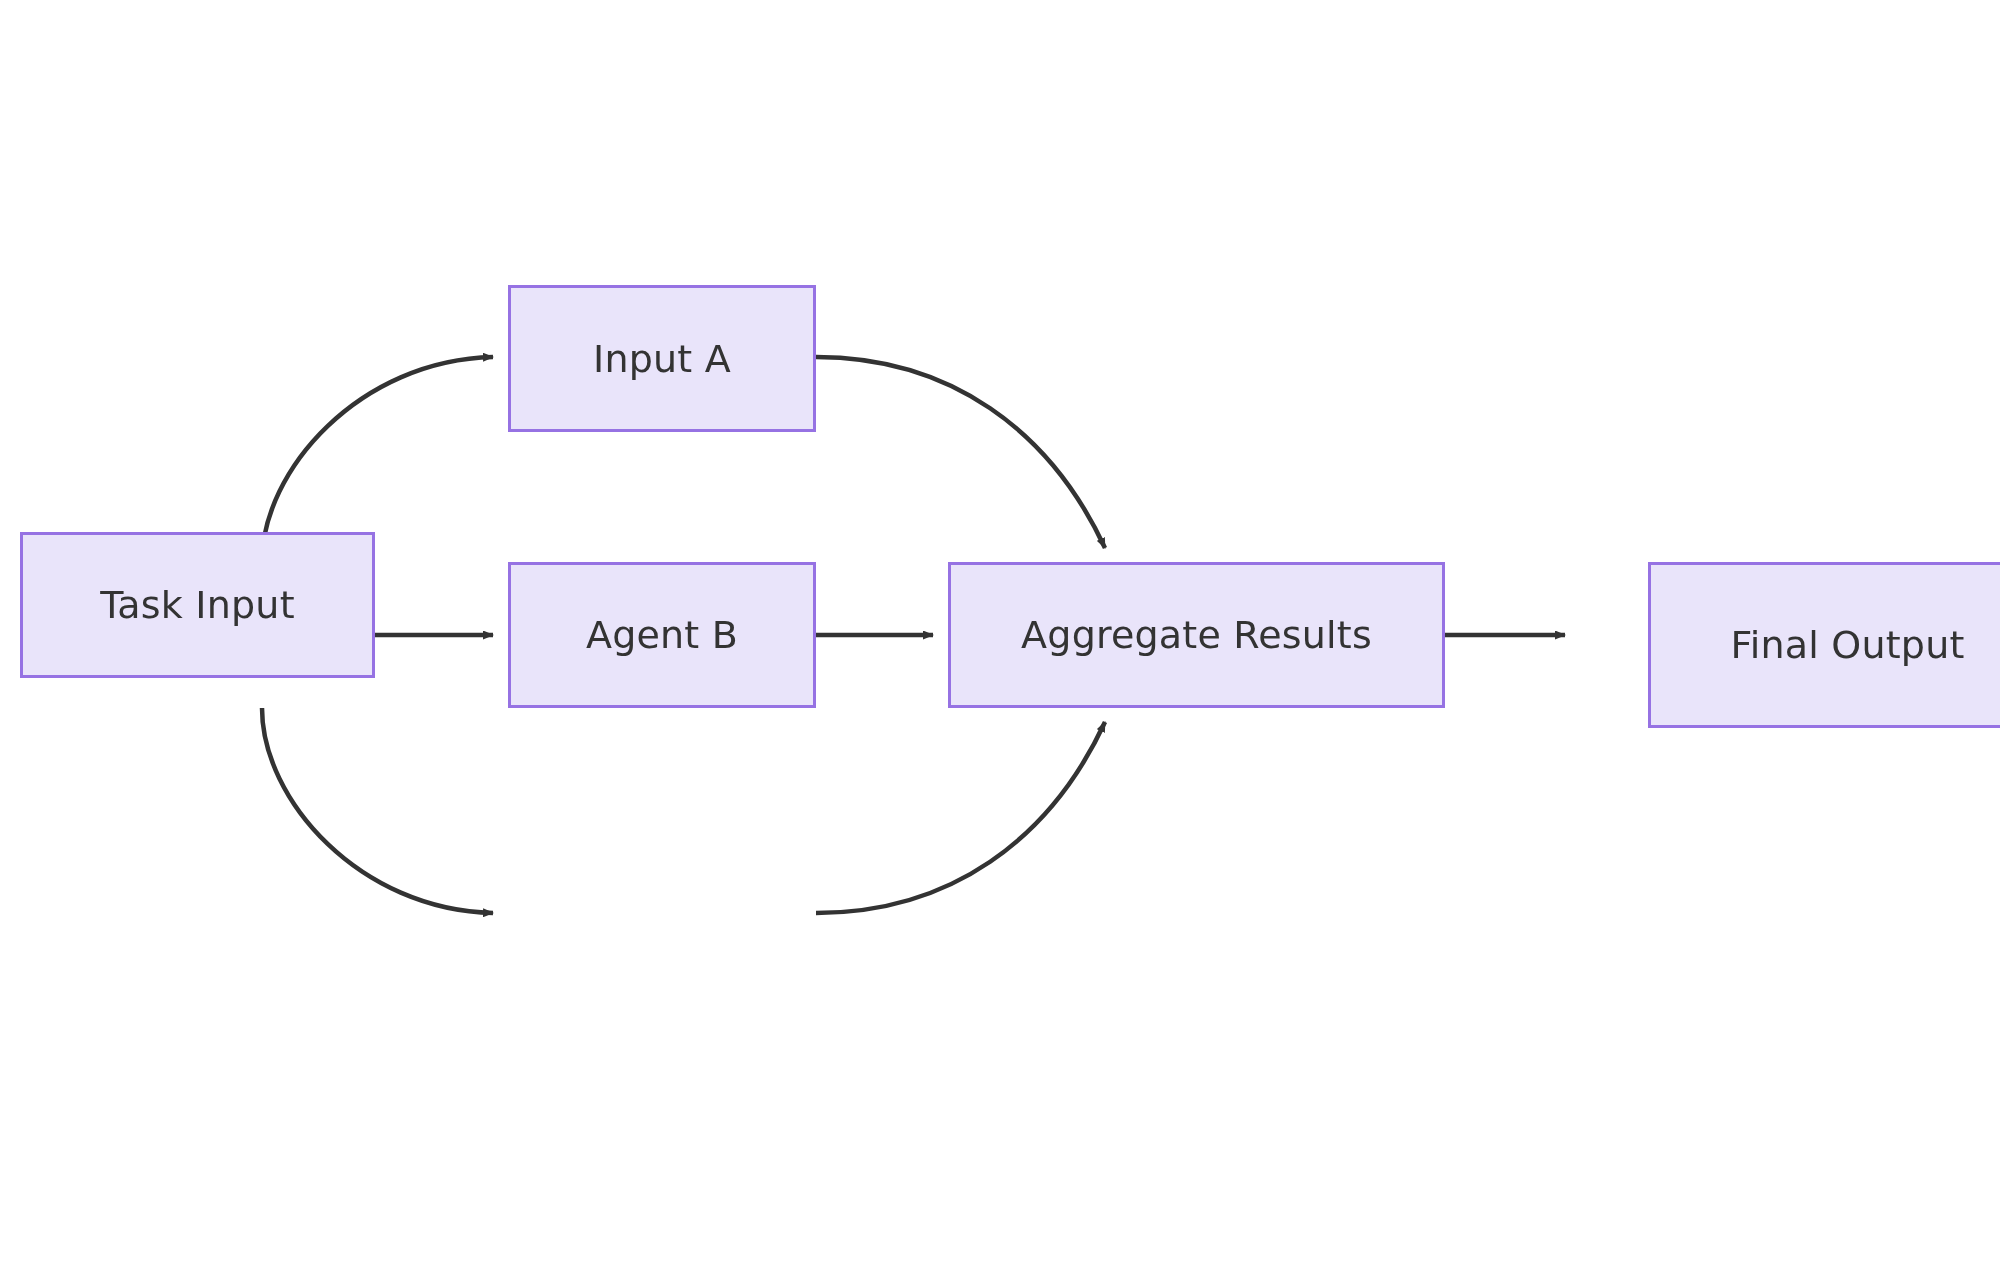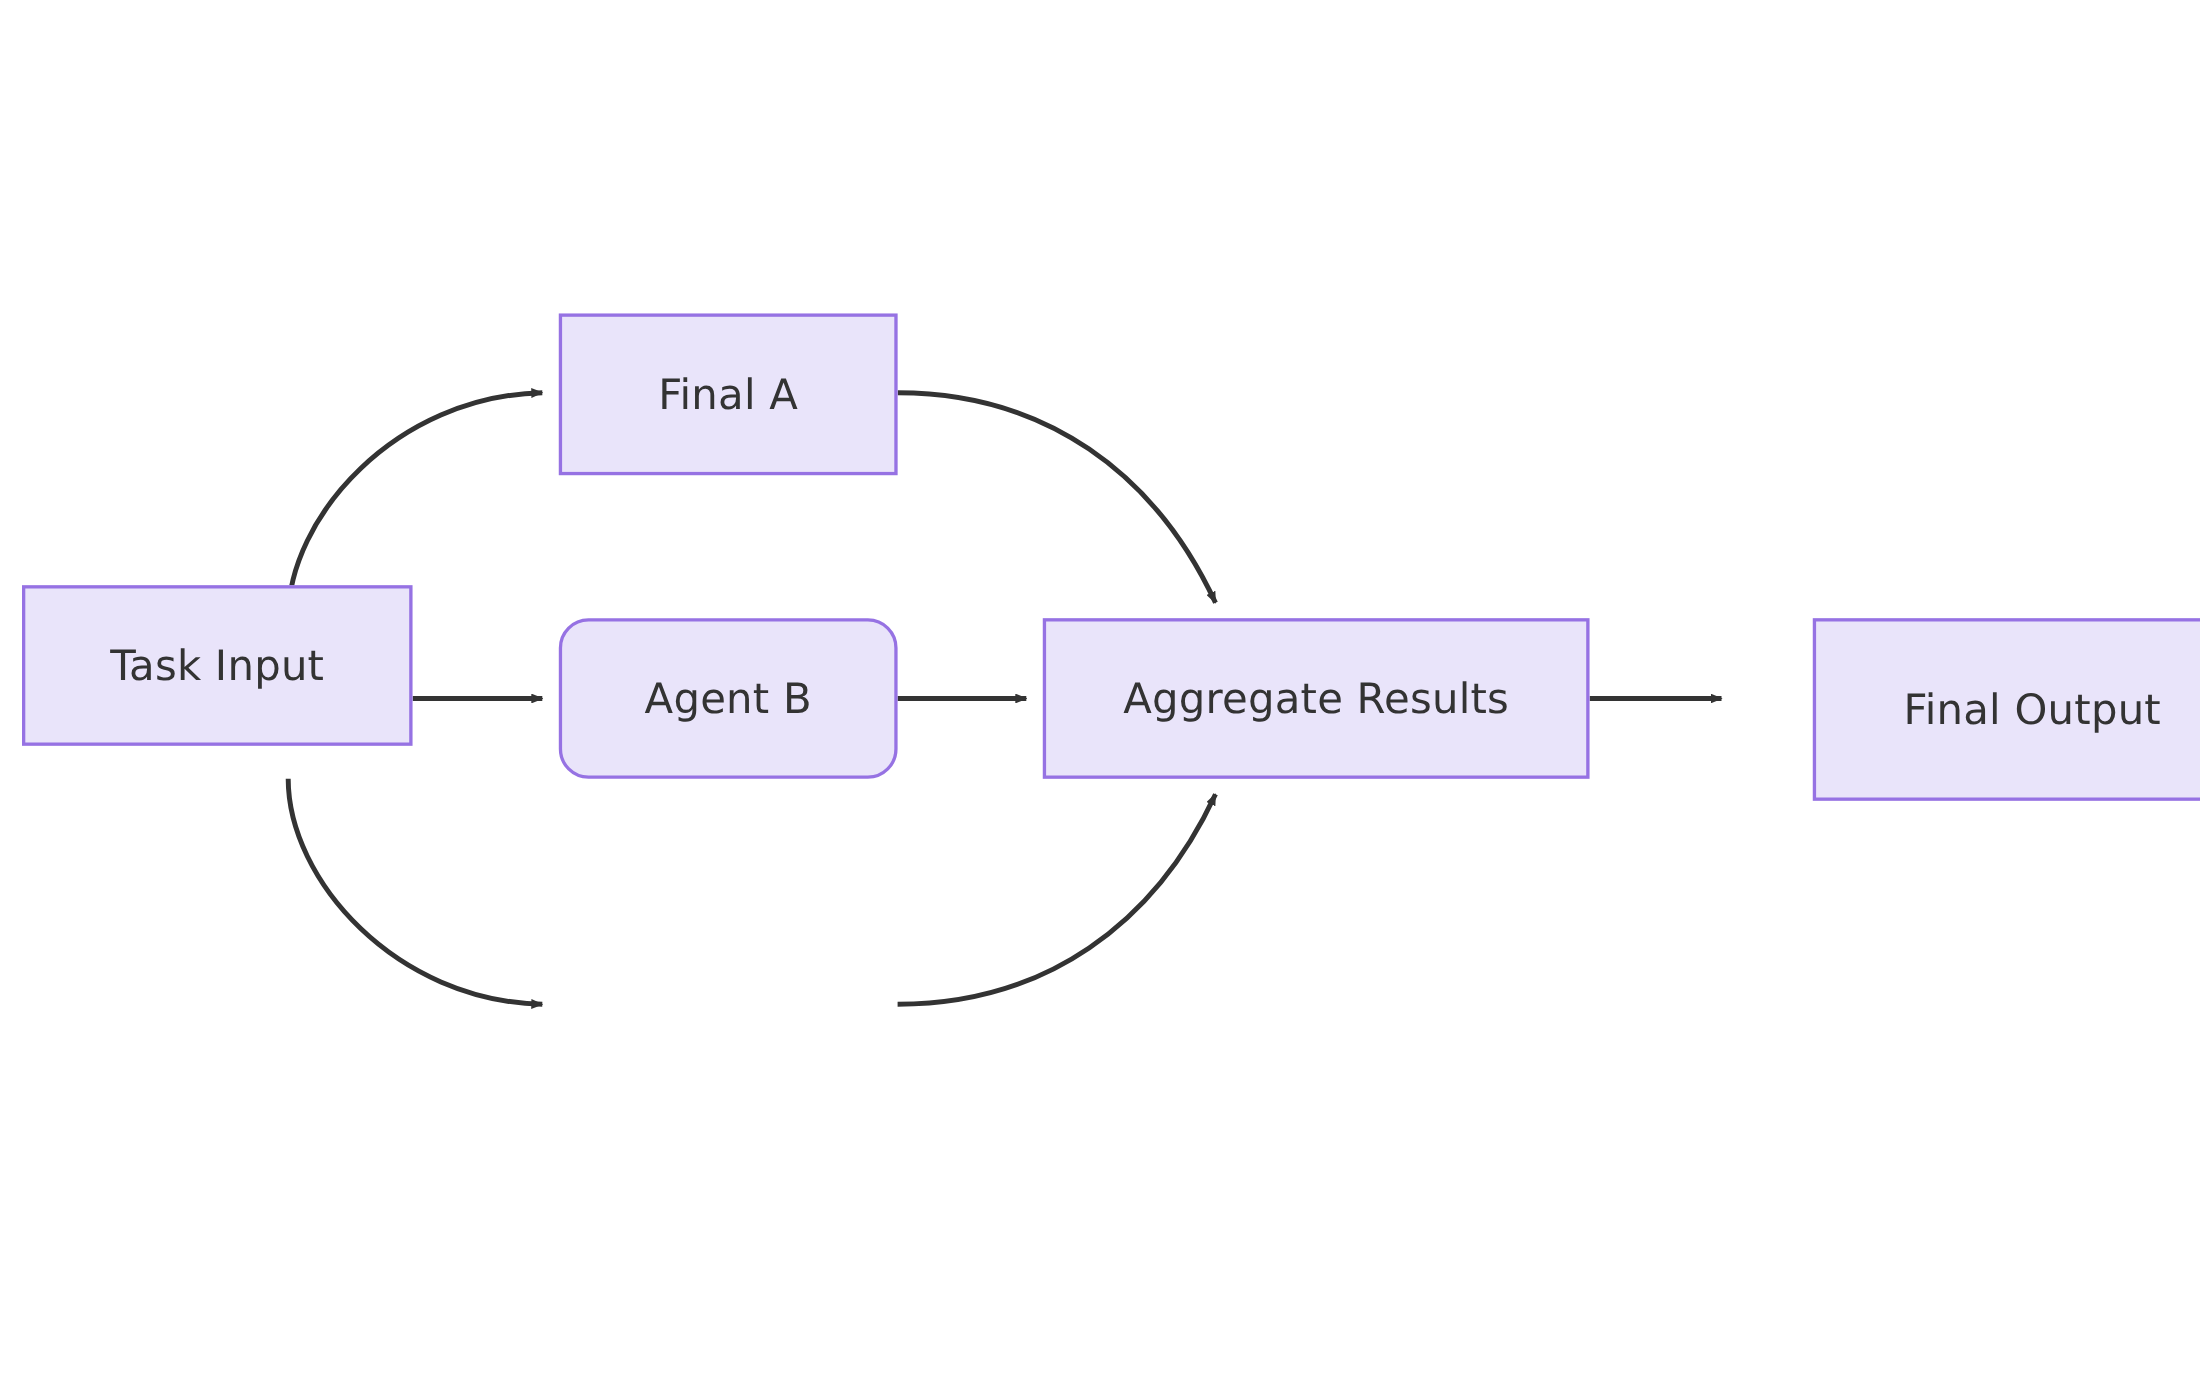--- a/index.html
+++ b/index.html
@@ -40,21 +40,21 @@
     font-size: 38px;
     font-weight: 400;
     letter-spacing: 0.2px;
     line-height: 1;
     white-space: nowrap;
   }
 
   
   #node-task-input      { left: 20px;   top: 532px; width: 355px; height: 146px; }
   #node-agent-a         { left: 508px;  top: 285px; width: 308px; height: 147px; }
-  #node-agent-b         { left: 508px;  top: 562px; width: 308px; height: 146px; border-radius: 27px; }
+  #node-agent-b         { left: 508px;  top: 562px; width: 308px; height: 146px; }
   #node-agent-c         { left: 508px;  top: 840px; width: 308px; height: 146px; }
   #node-aggregate       { left: 948px;  top: 562px; width: 497px; height: 146px; }
   #node-final-output    { left: 1648px; top: 562px; width: 399px; height: 166px; text-align: right; }
 </style>
 </head>
 <body>
 
 <div id="diagram-canvas">
 
   <svg id="edge-layer" viewBox="0 0 2000 1272" width="2000" height="1272" xmlns="http://www.w3.org/2000/svg">
@@ -77,21 +77,21 @@
     <path d="M 816,913 C 950,913 1050,840 1105,722" fill="none" stroke="#333333" stroke-width="4.5" marker-end="url(#arrowhead)"></path>
 
     <path d="M 1445,635 L 1565,635" fill="none" stroke="#333333" stroke-width="4.5" marker-end="url(#arrowhead)"></path>
   </svg>
 
   <div class="node" id="node-task-input">
     <span class="node-label">Task Input</span>
   </div>
 
   <div class="node" id="node-agent-a">
-    <span class="node-label">Final A</span>
+    <span class="node-label">Input A</span>
   </div>
 
   <div class="node" id="node-agent-b">
     <span class="node-label">Agent B</span>
   </div>
 
 
   <div class="node" id="node-aggregate">
     <span class="node-label">Aggregate Results</span>
   </div>

